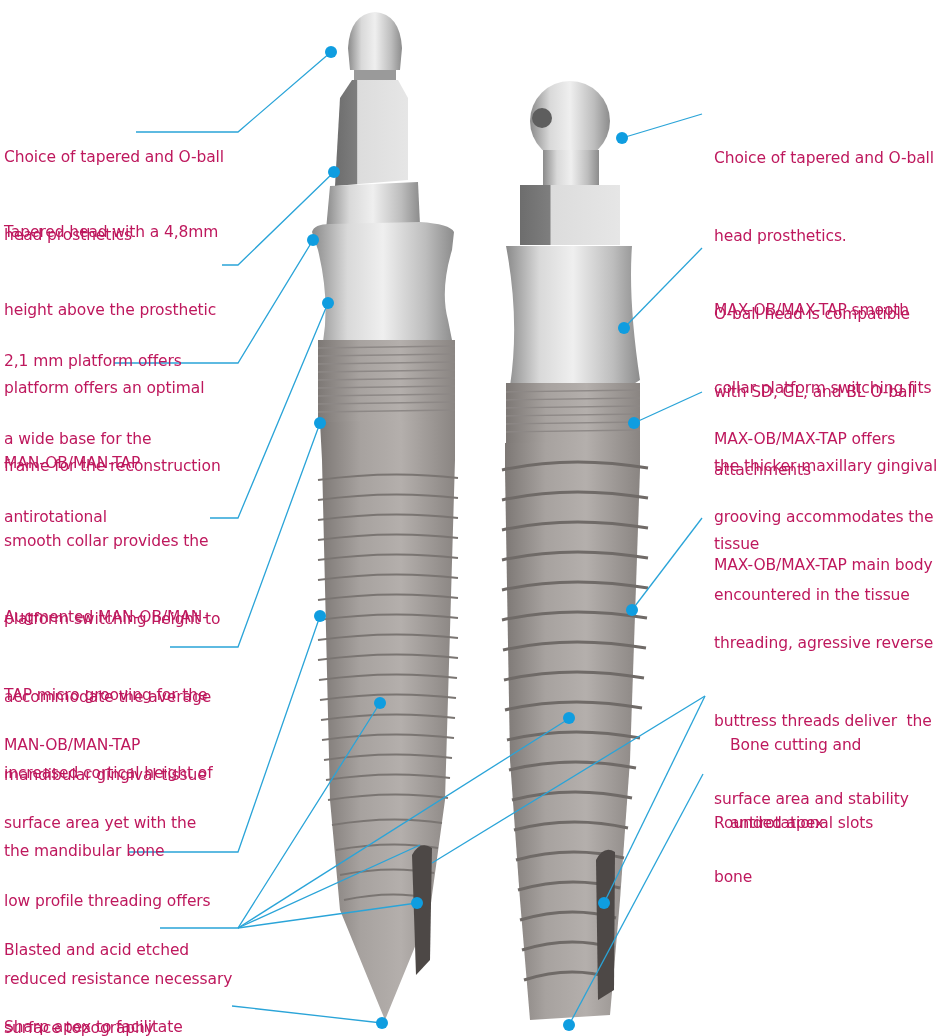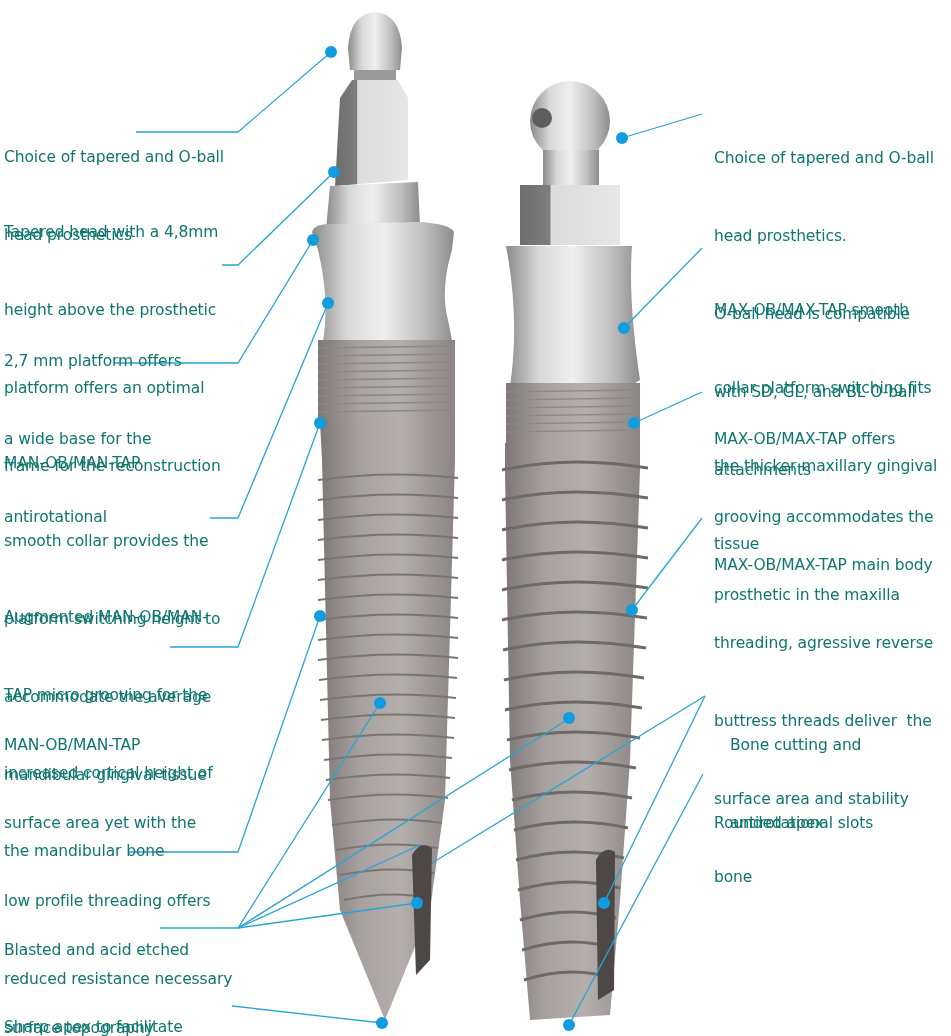--- a/index.html
+++ b/index.html
@@ -1,20 +1,20 @@
 <!DOCTYPE html>
 <html><head>
 <meta charset="utf-8">
 <style>
   html, body { margin: 0; padding: 0; background: #ffffff; }
   body { width: 951px; height: 1036px; position: relative; overflow: hidden;
          font-family: "DejaVu Sans", sans-serif; color: #231f20; }
   .canvas { position: absolute; left: 0; top: 0; width: 951px; height: 1036px; }
   .label { position: absolute; font-size: 15.5px; line-height: 26px; letter-spacing: -0.1px;
-           white-space: pre; color: #0f766e; }
+           white-space: pre; color: #be185d; }
   .label span { display: block; }
   svg { position: absolute; left: 0; top: 0; }
 </style>
 </head>
 <body>
 
 <div class="canvas">
 
   <svg width="951" height="1036" viewBox="0 0 951 1036">
     <defs>
@@ -170,21 +170,21 @@
     <span>Choice of tapered and O-ball</span>
     <span>head prosthetics</span>
   </div>
   <div class="label" style="left:4px; top:167px;">
     <span>Tapered head with a 4,8mm</span>
     <span>height above the prosthetic</span>
     <span>platform offers an optimal</span>
     <span>frame for the reconstruction</span>
   </div>
   <div class="label" style="left:4px; top:296px;">
-    <span>2,7 mm platform offers</span>
+    <span>2,1 mm platform offers</span>
     <span>a wide base for the</span>
     <span>antirotational</span>
   </div>
   <div class="label" style="left:4px; top:398px;">
     <span>MAN-OB/MAN-TAP</span>
     <span>smooth collar provides the</span>
     <span>platform switching height to</span>
     <span>accommodate the average</span>
     <span>mandibular gingival tissue</span>
   </div>
@@ -221,21 +221,21 @@
   </div>
   <div class="label" style="left:714px; top:245px;">
     <span>MAX-OB/MAX-TAP smooth</span>
     <span>collar platform switching fits</span>
     <span>the thicker maxillary gingival</span>
     <span>tissue</span>
   </div>
   <div class="label" style="left:714px; top:374px;">
     <span>MAX-OB/MAX-TAP offers</span>
     <span>grooving accommodates the</span>
-    <span>prosthetic in the maxilla</span>
+    <span>encountered in the tissue</span>
   </div>
   <div class="label" style="left:714px; top:500px;">
     <span>MAX-OB/MAX-TAP main body</span>
     <span>threading, agressive reverse</span>
     <span>buttress threads deliver  the</span>
     <span>surface area and stability</span>
     <span>bone</span>
   </div>
   <div class="label" style="left:714px; top:680px;margin-left:16px;">
     <span>Bone cutting and</span>

